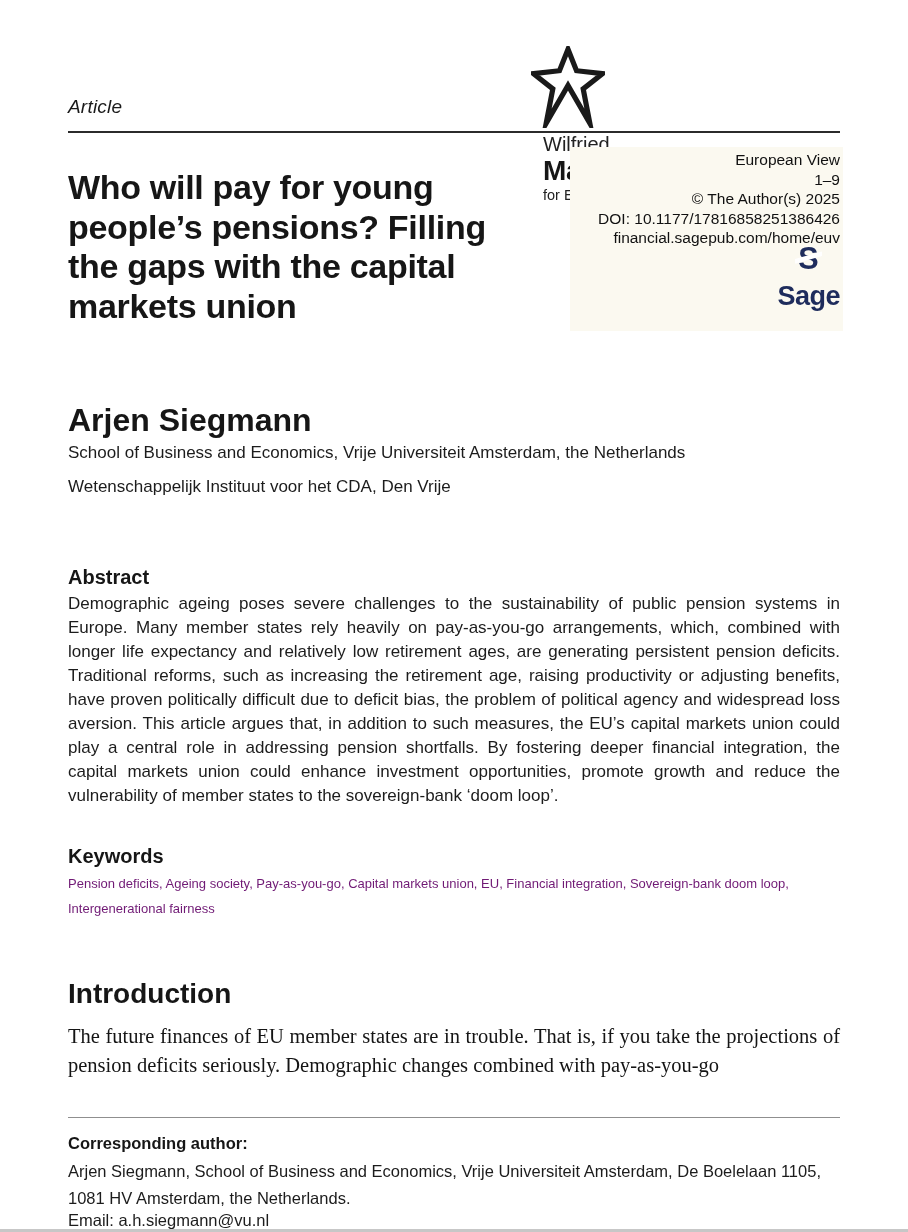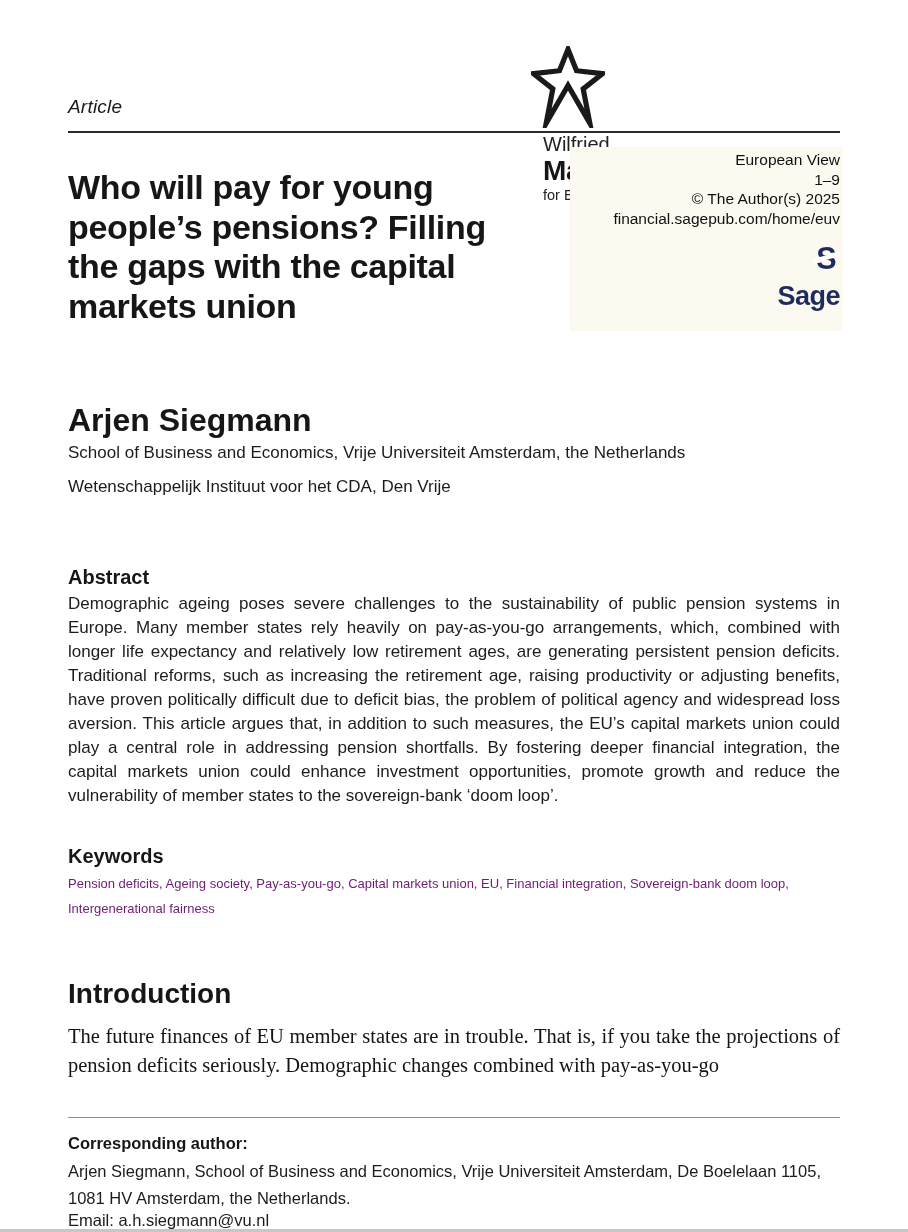--- a/index.html
+++ b/index.html
@@ -31,21 +31,21 @@
   .journal-box {
     left: 570px; top: 147px; width: 273px; height: 184px;
     background: var(--journal-box-bg, #fbf9f0);
   }
   .journal-info {
     right: 68px; top: 150px; width: 400px;
     text-align: right; font-size: 15.5px; line-height: 19.5px; color: #111;
   }
   .sage-row {
     right: 68px; top: 242px;
-    display: flex; align-items: flex-end; justify-content: flex-end; gap: 7px;
+    display: flex; align-items: center; justify-content: flex-end; gap: 7px;
   }
   .sage-s { width: 27px; height: 32px; }
   .sage-word {
     font-size: 27px; font-weight: bold; letter-spacing: -0.5px;
     color: var(--sage-navy, #1e2c5c);
   }
 
   .paper-title {
     left: 68px; top: 168px; width: 500px;
     font-size: 34px; font-weight: bold; line-height: 39.5px;
@@ -102,20 +102,21 @@
 </div>
 
 <div class="abs header-rule"></div>
 
 <div class="abs journal-box"></div>
 
 <div class="abs journal-info">
   <div>European View</div>
   <div>1–9</div>
   <div>© The Author(s) 2025</div>
+  <div>DOI: 10.1177/17816858251386426</div>
   <div>financial.sagepub.com/home/euv</div>
 </div>
 
 <div class="abs sage-row">
   <svg class="sage-s" viewBox="0 0 30 34" aria-hidden="true">
     <text x="15" y="29" text-anchor="middle" font-family="Liberation Sans, sans-serif" font-size="34" font-weight="bold" fill="#1e2c5c">S</text>
     <rect x="-1" y="14" width="32" height="5" fill="#ffffff" transform="rotate(-16 15 16.5)"></rect>
   </svg>
   <span class="sage-word">Sage</span>
 </div>

